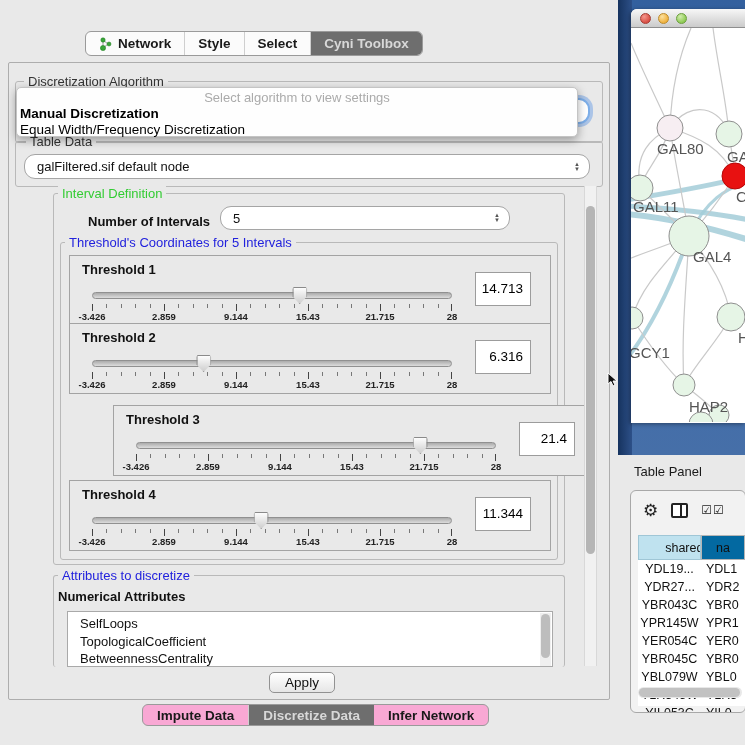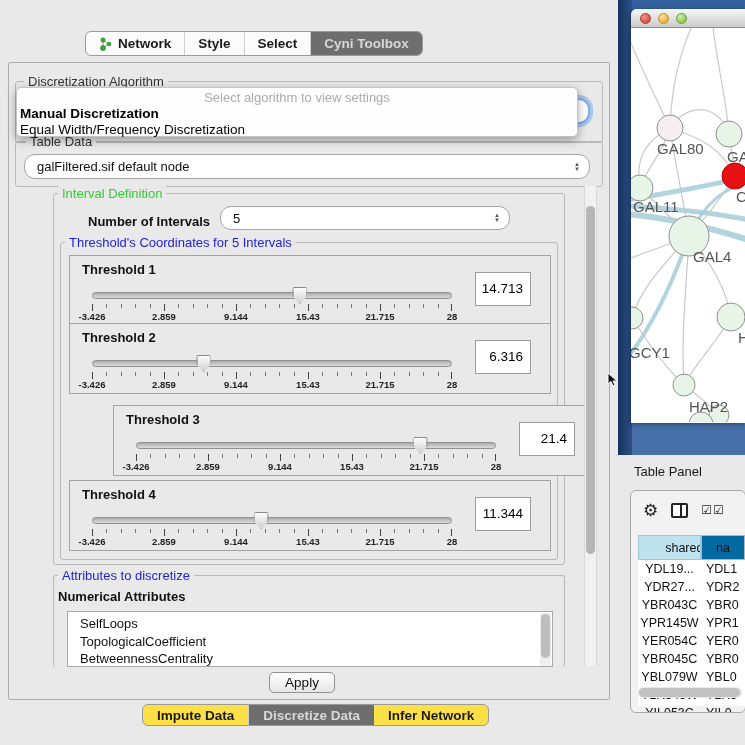--- a/index.html
+++ b/index.html
@@ -62,21 +62,21 @@
   
   .attr-list { position:absolute; left:66px; top:610px; width:486px; height:56px; background:#fff;
                border:1px solid #a9a9a9; overflow:hidden; }
   .attr-item { font-size:13px; color:#111; line-height:17.5px; padding-left:12px; white-space:nowrap; }
   .attr-scroll { position:absolute; right:1px; top:1px; width:11px; height:54px; background:#efefef; }
   .attr-thumb { position:absolute; right:1px; top:1px; width:9px; height:44px; background:#bdbdbd; border-radius:5px; }
 
   .apply-btn { position:absolute; left:268px; top:671px; width:66px; height:21px; border:1px solid #929292; border-radius:5px;
                background:linear-gradient(#ffffff,#e6e6e6); font-size:13.5px; color:#111; text-align:center; line-height:19px; }
 
-  .bottom-tabbar { position:absolute; left:142px; top:704px; height:22px; display:inline-flex; background:#fde047;
+  .bottom-tabbar { position:absolute; left:142px; top:704px; height:22px; display:inline-flex; background:#f9a8d4;
                    border:1px solid #9a9a9a; border-radius:6px; overflow:hidden; }
   .btab { display:flex; align-items:center; padding:0 14px; font-size:13.5px; font-weight:600; color:#1a1a1a;
           border-right:1px solid #cfcfcf; white-space:nowrap; }
   .btab:last-child { border-right:none; }
   .btab.selected { background:#6e6e6e; color:#d8d8d8; border-right:none; }
 
   
   .cp-scrolltrack { position:absolute; left:584px; top:186px; width:13px; height:480px; background:#f1f1f1;
                     border-left:1px solid #d8d8d8; border-right:1px solid #d8d8d8; }
   .cp-scrollthumb { position:absolute; left:1px; top:20px; width:9px; height:348px; background:#b5b5b5; border-radius:5px; }

